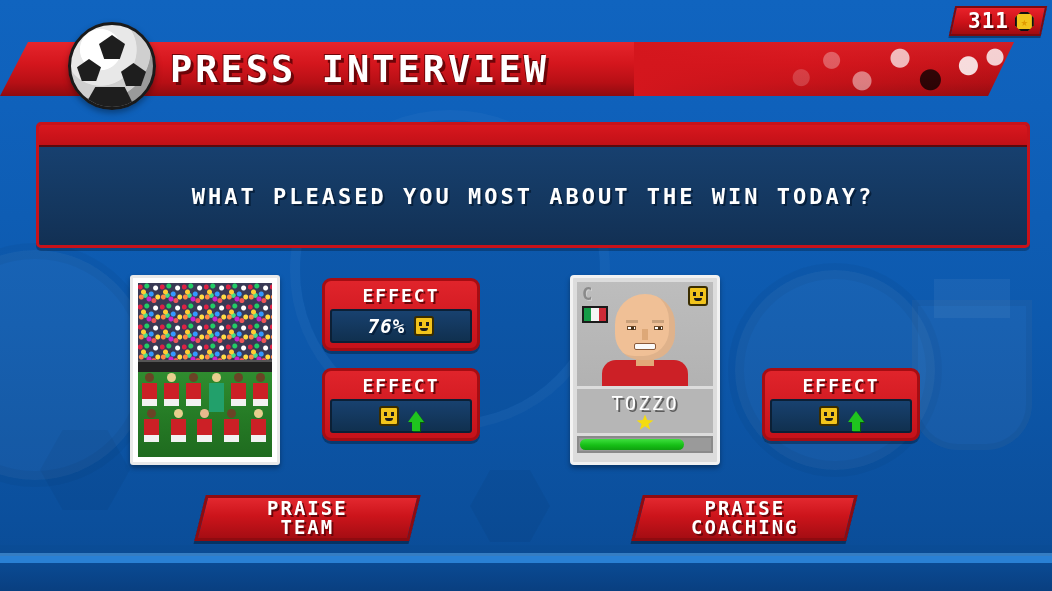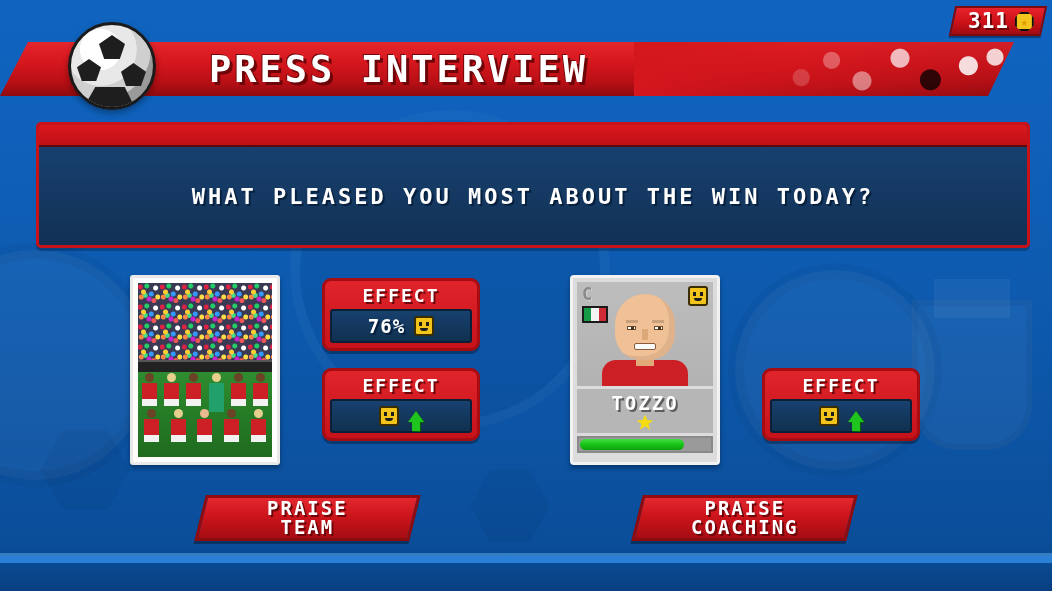--- a/index.html
+++ b/index.html
@@ -98,21 +98,20 @@
       radial-gradient(circle at 52% 34%, rgba(255,255,255,.3) 0 8px, transparent 9px),
       radial-gradient(circle at 95% 28%, rgba(255,255,255,.8) 0 8px, transparent 9px),
       radial-gradient(circle at 44% 66%, rgba(255,255,255,.18) 0 8px, transparent 9px),
       linear-gradient(90deg, rgba(212,22,29,1) 0%, rgba(212,22,29,.55) 45%, rgba(150,14,18,.25) 100%);
   }
   .hdr-title{
     position:absolute; left:170px; top:50%; transform:translateY(-50%);
     color:#fff; font-size:37px; font-weight:bold; letter-spacing:3px;
     text-shadow:3px 3px 0 #6d0509, -1px -1px 0 #6d0509;
     white-space:nowrap;
-    margin-left:39px;
   }
   .ball{
     position:absolute; left:68px; top:22px; width:88px; height:88px;
     border-radius:50%;
     background:
       radial-gradient(circle at 36% 30%, #ffffff 0 26%, #e8e8e8 27% 46%, #cfcfcf 47% 64%, #9a9a9a 65% 100%);
     border:3px solid #1a1a1a;
     overflow:hidden;
     box-shadow:0 3px 6px rgba(0,0,0,.35);
   }
@@ -168,20 +167,21 @@
   .stat-body{
     margin:0 5px 5px; height:34px;
     background:linear-gradient(180deg,#18416f 0%,#10304f 100%);
     border:2px solid #0b2036;
     border-radius:3px;
     display:flex; align-items:center; justify-content:center; gap:9px;
   }
   .stat-val{
     color:#fff; font-size:19px; font-weight:bold; letter-spacing:1px;
     text-shadow:2px 2px 0 #07203d;
+    font-style:italic;
   }
   .smiley{
     width:20px; height:20px; background:#f2c41c;
     border:2px solid #3a2d00;
     border-radius:3px;
     position:relative; flex:none;
   }
   .smiley:before, .smiley:after{
     content:""; position:absolute; top:4px; width:3px; height:4px; background:#1c1c1c;
   }
@@ -291,21 +291,21 @@
   .pt-nose{ position:absolute; left:27px; bottom:20px; width:6px; height:11px; background:#dda878; }
   .pt-mouth{
     position:absolute; left:19px; bottom:10px; width:22px; height:7px;
     background:#fafafa; border:1px solid #8a5a3a; border-radius:2px;
   }
   .pc-name{
     height:44px; background:#b6b6b6;
     display:flex; flex-direction:column; align-items:center; justify-content:center; gap:1px;
   }
   .pc-name-txt{
-    color:#fff; font-size:19px; font-weight:bold; letter-spacing:2px;
+    color:#fff; font-size:19px; font-weight:normal; letter-spacing:2px;
     text-shadow:2px 2px 0 #5d5d5d;
   }
   .star{
     width:17px;height:16px;background:#f5dc0f;
     clip-path:polygon(50% 0,63% 35%,100% 37%,70% 59%,81% 96%,50% 74%,19% 96%,30% 59%,0 37%,37% 35%);
     filter:drop-shadow(1px 1px 0 #7a6a00);
   }
   .pc-bar{
     height:17px; background:#9a9a9a; border:2px solid #8a8a8a; padding:1px;
   }

